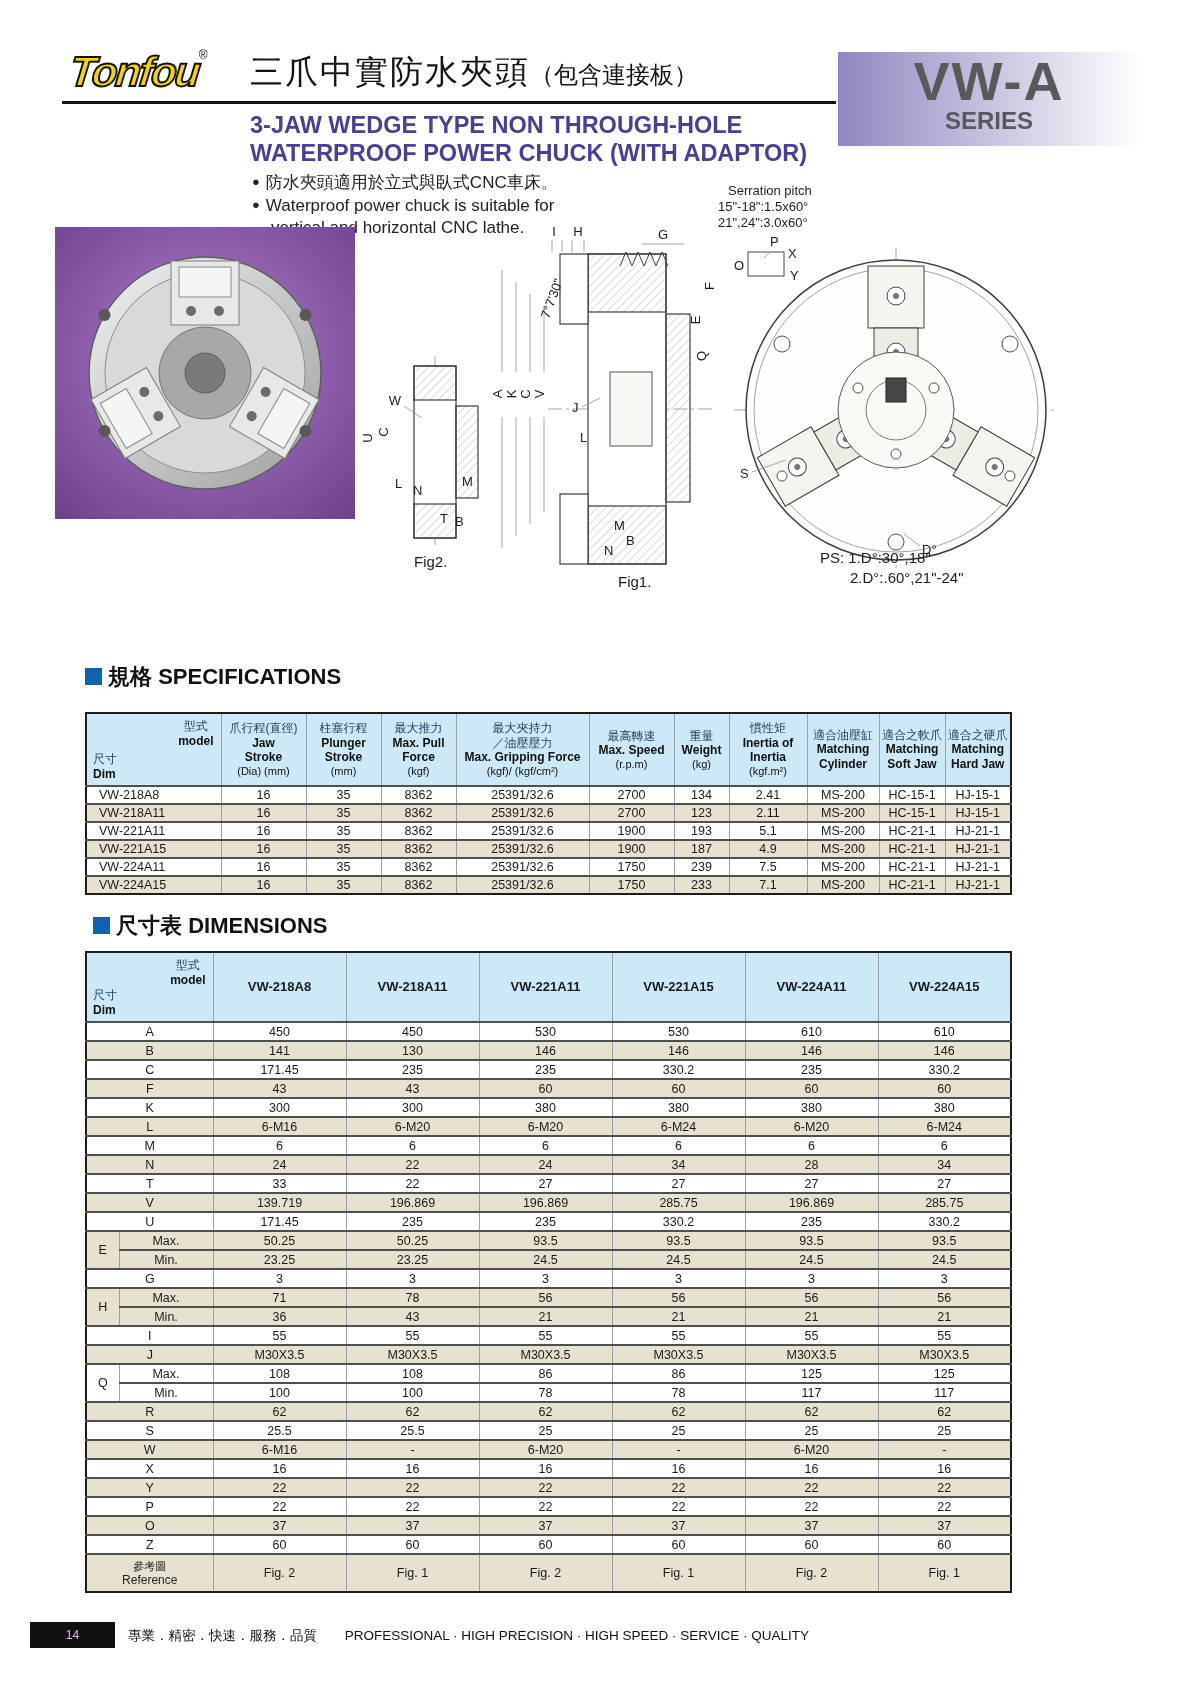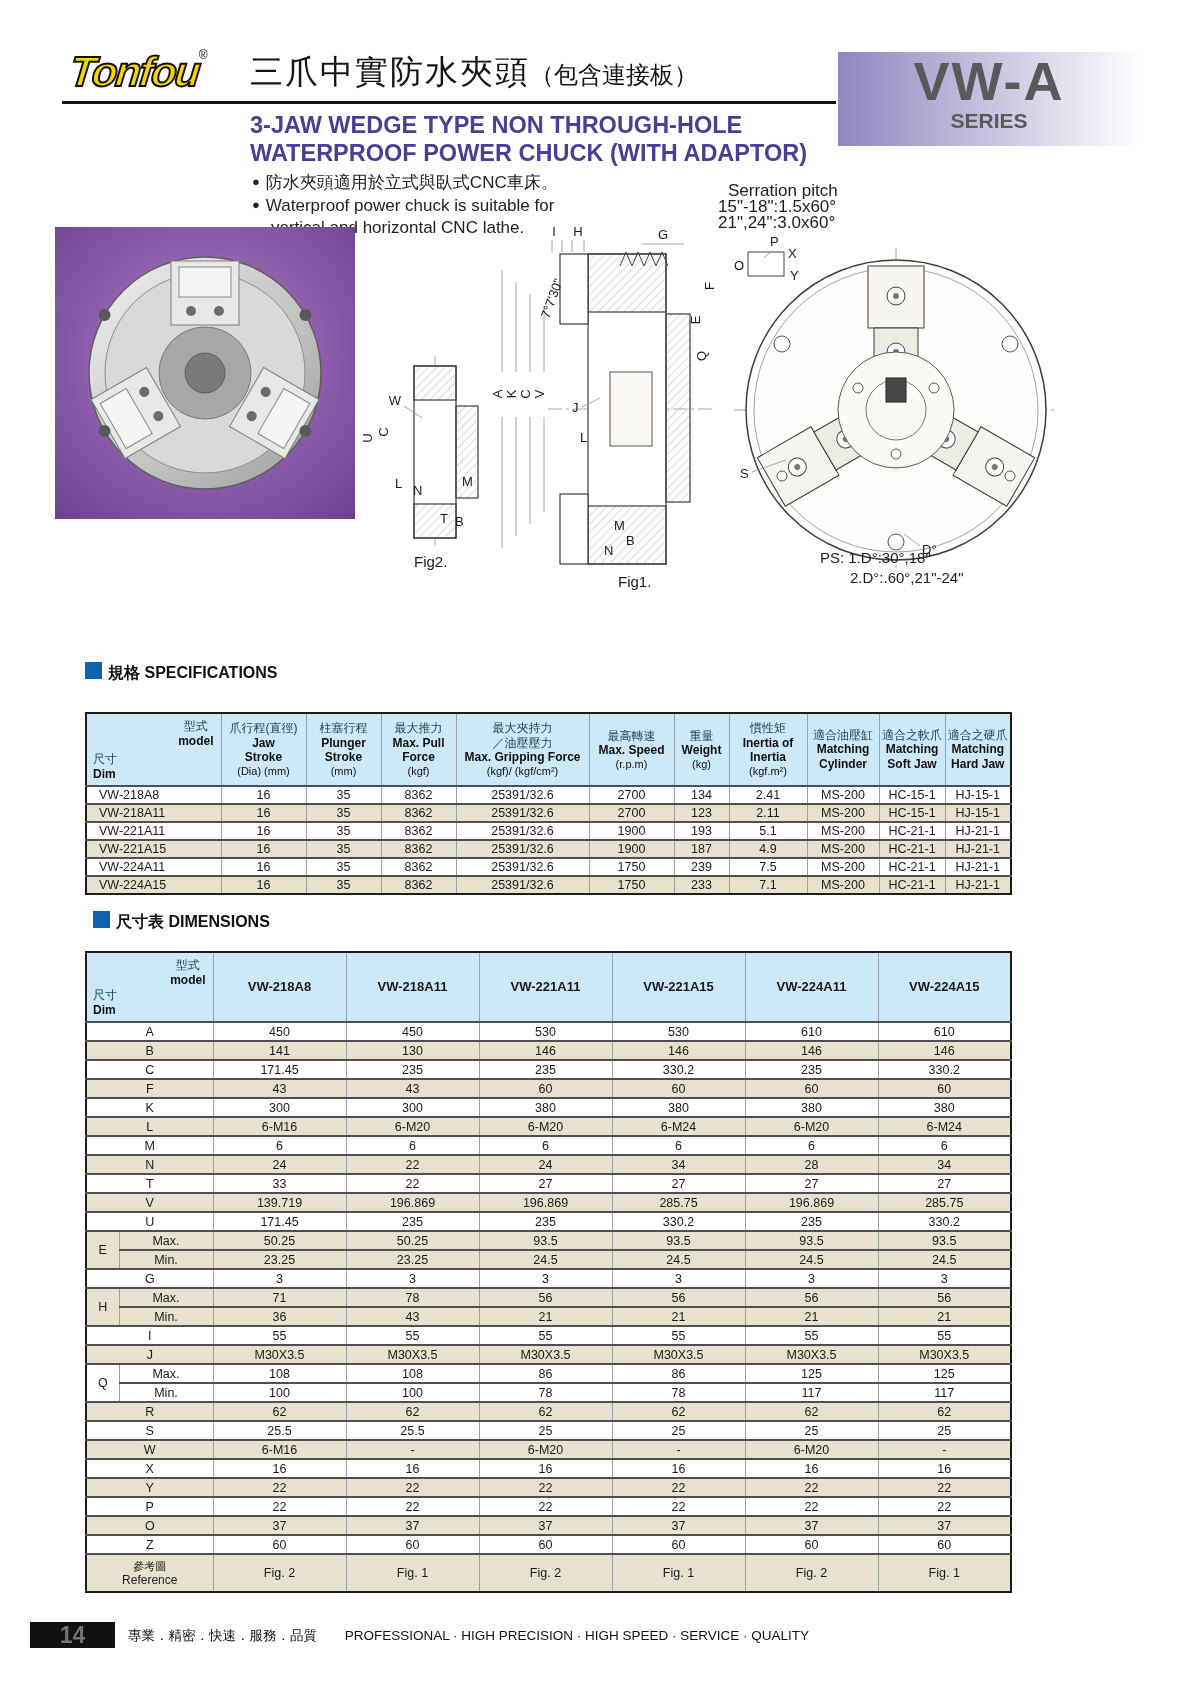--- a/index.html
+++ b/index.html
@@ -11,35 +11,35 @@
   .logo{left:70px;top:48px;width:175px;height:56px;}
   .logo-text{font-size:42px;font-weight:bold;font-style:italic;color:var(--logo-yellow,#f7d500);
              -webkit-text-stroke:2px #111;letter-spacing:-2px;display:inline-block;transform:skewX(-6deg);}
   .logo-reg{font-size:12px;color:#111;vertical-align:top;}
   .title-zh{left:250px;top:50px;font-size:33px;color:#141414;letter-spacing:2px;white-space:nowrap;text-align:right;}
   .title-zh .paren{font-size:24px;letter-spacing:0;}
   .hrule{left:62px;top:101px;width:774px;height:3px;background:#141414;}
   .badge{left:838px;top:52px;width:302px;height:94px;text-align:center;
          background:linear-gradient(90deg,var(--badge-purple,#9186c1) 0%,#c3bcdc 45%,#ffffff 100%);}
   .badge-code{font-size:54px;font-weight:bold;color:#59595b;line-height:58px;letter-spacing:2px;}
-  .badge-sub{font-size:21px;font-weight:bold;color:#59595b;line-height:22px;}
+  .badge-sub{font-size:24px;font-weight:bold;color:#59595b;line-height:22px;}
   .title-en{left:250px;top:111px;font-size:23.5px;font-weight:bold;color:var(--title-purple,#4c3d95);line-height:28px;white-space:nowrap;}
   .bullets{left:252px;top:171px;font-size:17px;color:#222;line-height:22px;}
   .bullet-row{white-space:nowrap;}
   .bullet-dot{font-size:13px;vertical-align:2px;margin-right:6px;}
   .bullet-indent{padding-left:19px;}
 
   
-  .serration{left:718px;top:183px;font-size:17px;color:#1d1d1d;line-height:16px;white-space:nowrap;}
+  .serration{left:718px;top:183px;font-size:13px;color:#1d1d1d;line-height:16px;white-space:nowrap;}
   .serration div:first-child{padding-left:10px;}
   .ps-note{left:820px;top:548px;font-size:15px;color:#1d1d1d;line-height:20px;white-space:nowrap;}
   .ps-note div:last-child{padding-left:30px;}
 
   
-  .section-title{font-size:16px;font-weight:bold;color:#111;white-space:nowrap;}
+  .section-title{font-size:22px;font-weight:bold;color:#111;white-space:nowrap;}
   .section-title .sq{display:inline-block;width:17px;height:17px;background:var(--accent-blue,#0e63ae);margin-right:6px;vertical-align:-1px;}
   .st-spec{left:85px;top:662px;}
   .st-dims{left:85px;top:911px;padding-left:8px;}
 
   
   .tbl{border-collapse:collapse;table-layout:fixed;width:926px;border:2px solid #1c1c1c;padding-left:40px;}
   .tbl th,.tbl td{border:1px solid #95a3ad;padding:0 2px;text-align:center;color:#1a1a1a;
                   font-size:12.5px;overflow:hidden;white-space:nowrap;font-weight:normal;}
   .tbl thead th{background:var(--table-header,#cde9f7);vertical-align:middle;}
   .hzh{font-size:12px;color:#24445f;line-height:14.5px;}
@@ -66,22 +66,22 @@
   .c-bl{position:absolute;bottom:4px;left:6px;text-align:left;}
 
   
   .fig-label{font-size:13px;fill:#1a1a1a;}
   .fig-caption{font-size:15px;fill:#1a1a1a;}
   .thin{stroke:#8f8f8f;stroke-width:0.8;}
   .outline{stroke:#3c3c3c;stroke-width:1.2;fill:#ffffff;}
   .hatched{stroke:#3c3c3c;stroke-width:1.2;fill:url(#hatch1);}
 
   
-  .page-box{left:30px;top:1622px;width:85px;height:26px;background:#111;color:#737373;
-            font-size:23px;font-weight:bold;text-align:center;line-height:26px;}
+  .page-box{left:30px;top:1622px;width:85px;height:26px;background:#111;color:#f0abfc;
+            font-size:12px;font-weight:normal;text-align:center;line-height:26px;}
   .footer-text{left:128px;top:1627px;font-size:13.5px;color:#111;white-space:nowrap;}
   .footer-text .en{margin-left:24px;}
 </style>
 </head>
 <body>
 
 <div id="page">
 
   <div class="abs logo">
     <span class="logo-text">Tonfou</span><span class="logo-reg">®</span>

